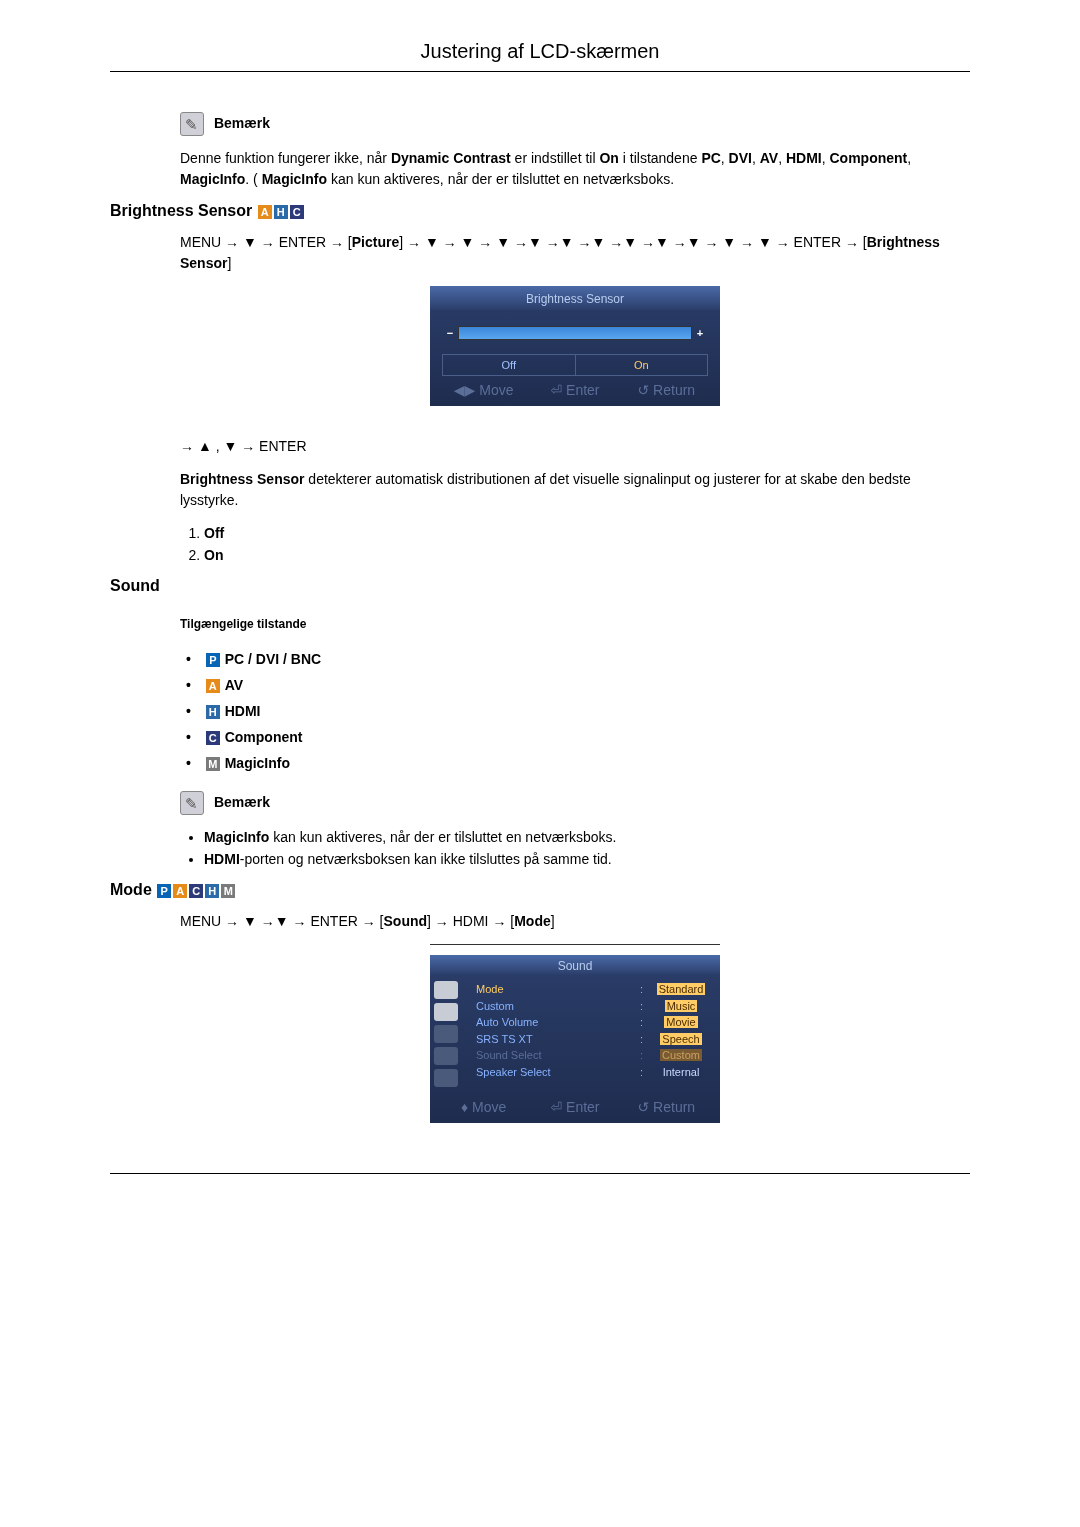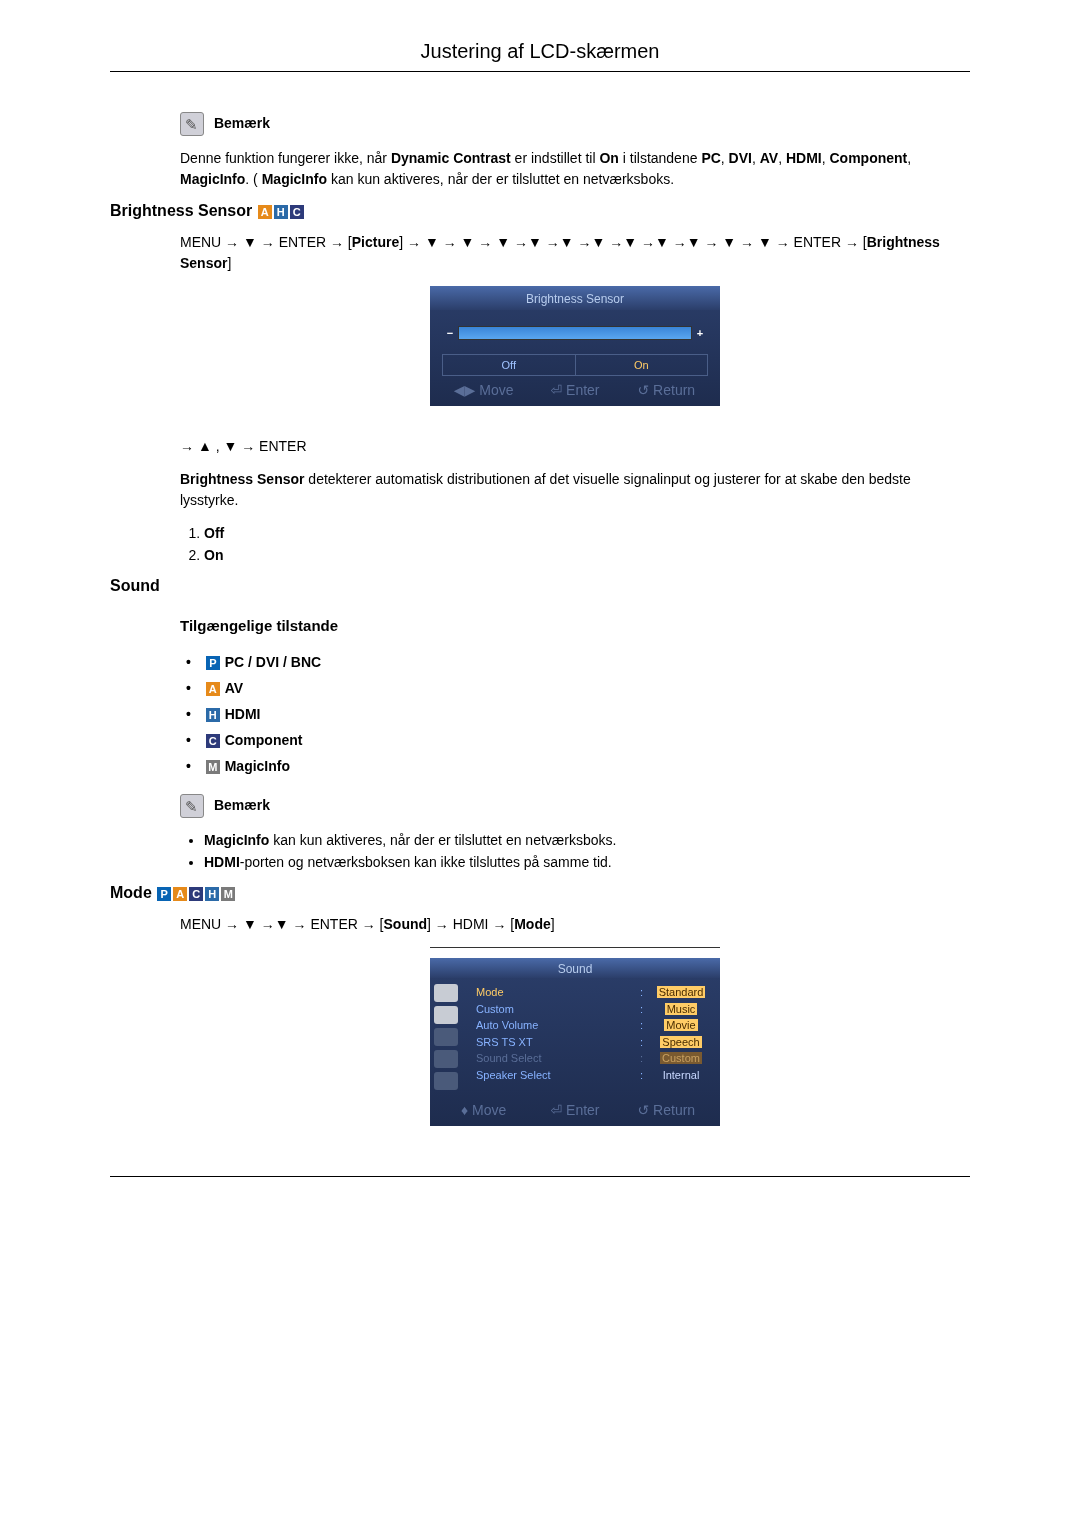--- a/index.html
+++ b/index.html
@@ -58,21 +58,21 @@
   .badge-H { background: #2b6aa8; }
   .badge-C { background: #2d3a7a; }
   .badge-M { background: #7a7a7a; }
   .section-title-noindent {
     font-size: 16px;
     font-weight: bold;
     margin-bottom: 10px;
     margin-left: 0;
   }
   .subheading {
-    font-size: 15px;
+    font-size: 12px;
     font-weight: bold;
     margin-top: 22px;
     margin-bottom: 10px;
   }
   p { margin: 12px 0; line-height: 1.5; }
   ol { padding-left: 24px; }
   ol li { margin: 6px 0; }
   ul.dot-list {
     list-style: none;
     padding-left: 6px;

